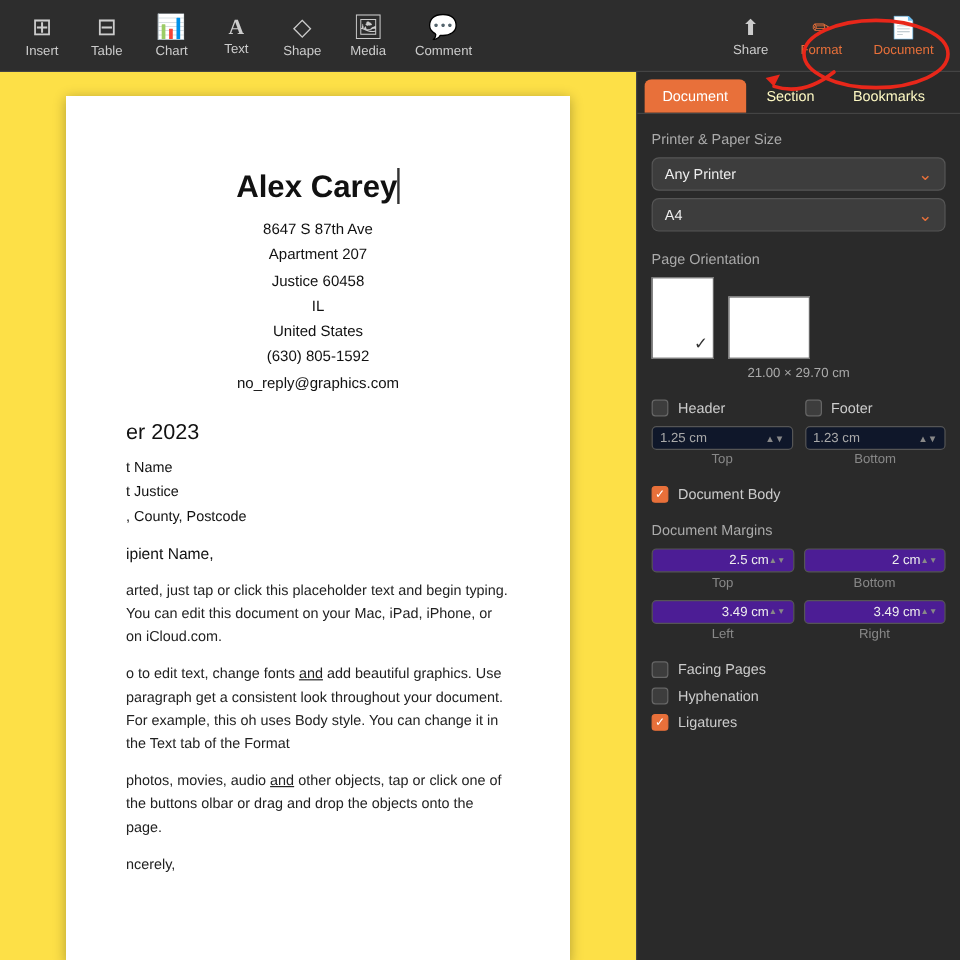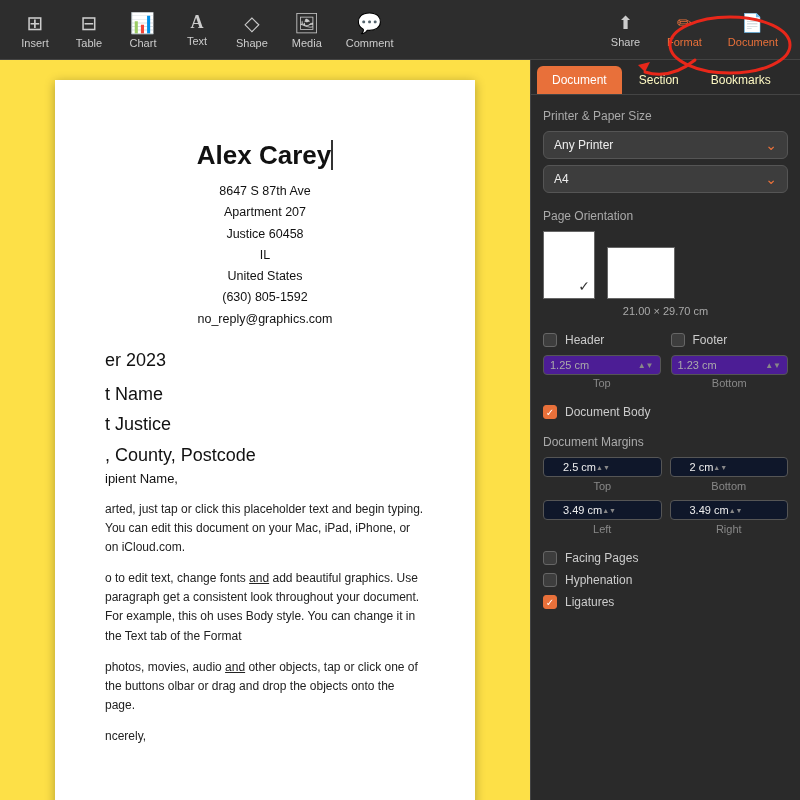--- a/index.html
+++ b/index.html
@@ -90,21 +90,21 @@
       animation: blink 1s step-end infinite;
     }
     @keyframes blink { 50% { border-color: transparent; } }
     .doc-address {
       text-align: center;
       line-height: 1.7;
       font-size: 12.5px;
       margin-bottom: 20px;
     }
     .doc-date { font-size: 18px; margin-bottom: 8px; }
-    .doc-recipient { font-size: 18px; line-height: 1.7; margin-bottom: 0; }
+    .doc-recipient { font-size: 12px; line-height: 1.7; margin-bottom: 14px; }
     .doc-salutation { font-size: 13px; margin-bottom: 14px; }
     .doc-body { font-size: 12px; line-height: 1.6; color: #222; }
     .doc-body p { margin-bottom: 12px; }
     .underline { text-decoration: underline; }
 
     
     .right-panel {
       width: 270px;
       background: #2a2a2a;
       border-left: 1px solid #444;
@@ -221,50 +221,50 @@
     .hf-row {
       display: flex;
       gap: 10px;
       margin-bottom: 6px;
     }
     .hf-item {
       flex: 1;
     }
     .hf-sublabel { font-size: 11px; color: #888; margin-top: 2px; text-align: center; }
     .hf-input {
-      background: #4c1d95;
+      background: #0f172a;
       border: 1px solid #555;
       border-radius: 4px;
       padding: 3px 6px;
       color: #aaa;
       font-size: 11px;
       display: flex;
       align-items: center;
       justify-content: space-between;
     }
     .hf-spinner { display: flex; flex-direction: column; font-size: 8px; color: #888; cursor: pointer; }
 
     
     .margins-grid {
       display: grid;
       grid-template-columns: 1fr 1fr;
       gap: 8px;
     }
     .margin-item {}
     .margin-label { font-size: 11px; color: #888; margin-top: 3px; text-align: center; }
     .margin-input {
-      background: #0f172a;
+      background: #4c1d95;
       border: 1px solid #555;
       border-radius: 4px;
-      padding: 3px 19px;
+      padding: 3px 6px;
       color: #eee;
       font-size: 11px;
       display: flex;
       align-items: center;
-      justify-content: flex-start;
+      justify-content: flex-end;
     }
     .spin-btns { display: flex; flex-direction: column; font-size: 7px; color: #888; cursor: pointer; }
 
     
     .arrow-annotation {
       position: absolute;
       top: 0; left: 0;
       pointer-events: none;
     }
 

